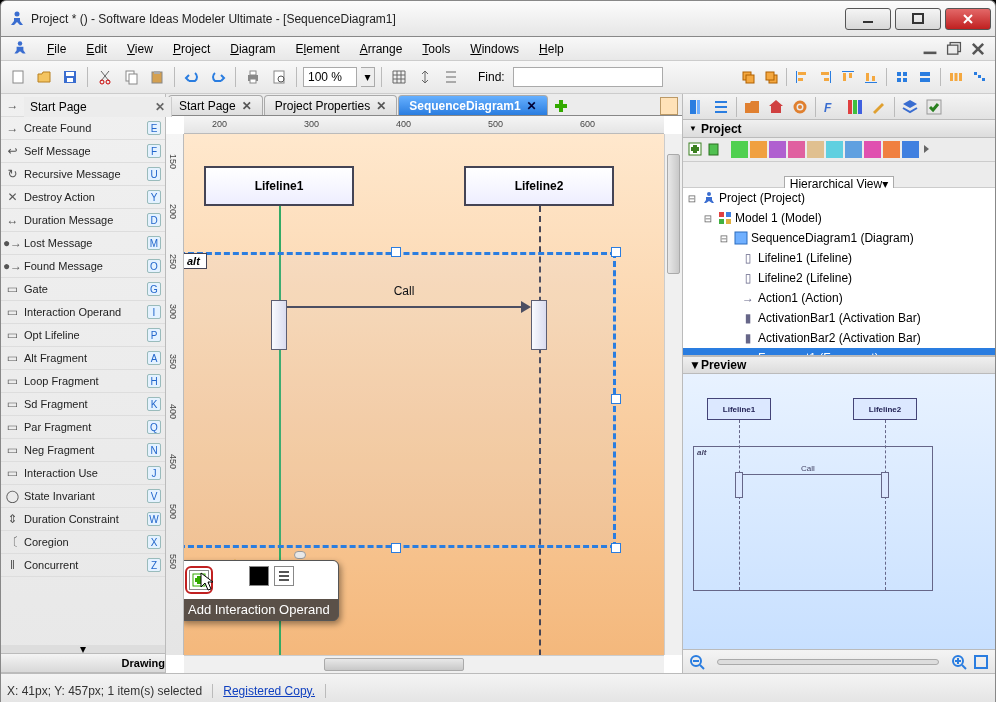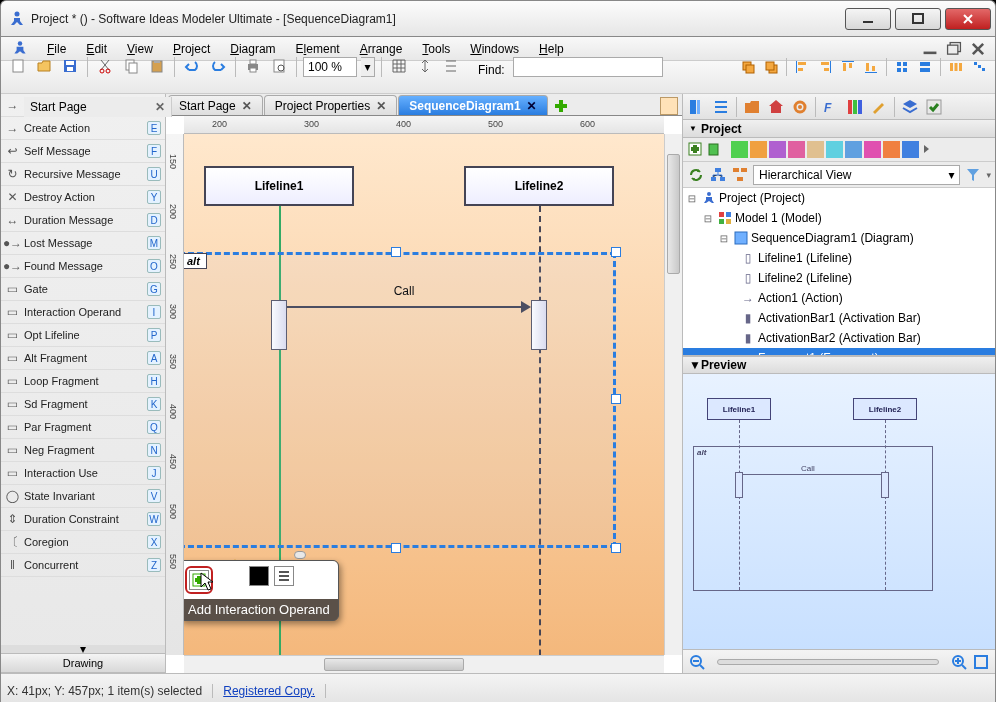--- a/index.html
+++ b/index.html
@@ -17,21 +17,21 @@
 .chrome { border: 1px solid #888; background: #ececec; height: 672px; display: flex; flex-direction: column; }
 
 
 .menubar { height: 24px; background: linear-gradient(#f8f8f8,#e8e8e8); display: flex; align-items: center; padding: 0 8px; border-bottom: 1px solid #ccc; gap: 4px; }
 .menubar .menuitem { padding: 16px 8px; cursor: pointer; }
 .menubar .menuitem u { text-decoration: underline; }
 .menubar .spacer { flex: 1; }
 .menubar .tbicon { width: 18px; height: 18px; margin-left: 2px; }
 
 
-.toolbar { height: 30px; background: linear-gradient(#f8f8f8,#e8e8e8); display: flex; align-items: flex-end; padding: 16px 6px; border-bottom: 1px solid #ccc; gap: 4px; }
+.toolbar { height: 30px; background: linear-gradient(#f8f8f8,#e8e8e8); display: flex; align-items: center; padding: 16px 6px; border-bottom: 1px solid #ccc; gap: 4px; }
 .toolbar .tbbtn { width: 22px; height: 22px; display: flex; align-items: center; justify-content: center; cursor: pointer; border: 1px solid transparent; }
 .toolbar .sep { width: 1px; height: 20px; background: #bbb; margin: 0 2px; }
 .toolbar .zoom { width: 54px; height: 20px; border: 1px solid #aaa; background: #fff; padding: 0 4px; display: flex; align-items: center; }
 .toolbar .dropbtn { width: 14px; height: 20px; border: 1px solid #aaa; border-left: none; background: #eee; display:flex;align-items:center;justify-content:center; }
 .toolbar .findlbl { margin-left: 12px; margin-right: 4px;}
 .toolbar .findbox { width: 150px; height: 20px; border: 1px solid #aaa; background: #fff; }
 .toolbar .right { margin-left: auto; display: flex; gap: 3px; align-items:center; }
 .toolbar .rtbtn { width:20px;height:20px;display:flex;align-items:center;justify-content:center; }
 
 
@@ -39,21 +39,21 @@
 
 
 .toolbox { width: 165px; background: linear-gradient(#f0f0f0,#e8e8e8); border-right: 1px solid #bbb; display: flex; flex-direction: column; }
 .toolbox-tab { flex:1; padding:3px 6px; background:#ececec; border-right:1px solid #ccc; font-size:11px; display:flex; align-items:center; gap:4px;}
 .toolbox-tab .tabx { margin-left:auto; font-weight:bold; color:#666; }
 .toolbox-list { flex:1; overflow:hidden; }
 .tool { display:flex; align-items:center; height:23px; padding: 0 4px; border-bottom:1px solid #ddd; cursor:pointer; }
 .tool .ticon { width:15px; display:flex; justify-content:center; color:#555;}
 .tool .tname { flex:1; margin-left:4px; font-size:11px; color:#222;}
 .tool .tkey { width:14px; height:14px; border:1px solid #9bb; background:#e4f2ff; color:#2266cc; font-size:10px; display:flex; align-items:center; justify-content:center; border-radius:2px;}
-.drawing-hdr { background: linear-gradient(#f4f4f4,#d8d8d8); border-top:1px solid #bbb; border-bottom:1px solid #bbb; text-align:center; font-weight:normal; padding:3px 0; font-size:11px;}
+.drawing-hdr { background: linear-gradient(#f4f4f4,#d8d8d8); border-top:1px solid #bbb; border-bottom:1px solid #bbb; text-align:right; font-weight:bold; padding:3px 0; font-size:11px;}
 .toolbox-scroll { height:8px; background:#ddd; display:flex; justify-content:center; align-items:center; }
 
 
 .center { flex:1; display:flex; flex-direction:column; min-width:0; }
 .doctabs { height:22px; display:flex; align-items:flex-end; background:#ececec; border-bottom:1px solid #888; padding-left:2px; gap:0;}
 .doctab { height:20px; padding:2px 10px; background: linear-gradient(#f2f2f2,#dedede); border:1px solid #aaa; border-bottom:none; border-radius:4px 4px 0 0; display:flex; align-items:center; gap:6px; font-size:11px; margin-right:1px; cursor:pointer;}
 .doctab.active { background: linear-gradient(#66b0ff,#2a7de0); color:#fff; font-weight:bold;}
 .doctab .tabclose { font-weight:bold; font-size:12px; color:#555;}
 .doctab.active .tabclose { color:#003;}
 .addtab { width:18px; height:18px; display:flex; align-items:center;justify-content:center; margin-left:3px; cursor:pointer;}
@@ -93,21 +93,21 @@
 
 
 .rightpanel { width: 313px; background:#ececec; border-left:1px solid #bbb; display:flex; flex-direction:column;}
 .right-toolbar { height:26px; display:flex; align-items:center; padding:0 3px; gap:2px; background:linear-gradient(#f4f4f4,#e2e2e2); border-bottom:1px solid #bbb;}
 .right-toolbar .ricon { width:22px;height:22px; display:flex;align-items:center;justify-content:center;}
 .right-toolbar .rsep { width:1px;height:20px;background:#bbb; margin:0 2px;}
 .project-header { height:18px; background:linear-gradient(#f0f0f0,#dcdcdc); border-bottom:1px solid #bbb; display:flex; align-items:center; padding:0 6px; font-size:11px; font-weight:bold;}
 .project-header .harrow { margin-right:4px; font-size:8px;}
 .palette { height:24px; display:flex; align-items:center; padding:2px 4px; gap:2px; border-bottom:1px solid #ccc;}
 .palette .picon { width:17px;height:17px;}
-.project-tb2 { height:26px; display:flex; align-items:center; padding:2px 4px; gap:4px; border-bottom:1px solid #ccc;}
+.project-tb2 { height:26px; display:flex; align-items:center; padding:2px 4px; gap:4px; border-bottom:1px solid #ccc;flex-direction:column;}
 .project-tb2 .viewdrop { flex:1; height:20px; border:1px solid #aaa; background:#fff; display:flex; align-items:center; padding:0 5px; font-size:11px;}
 .tree { overflow:auto; flex:0 0 168px; background:#fff; border-bottom:1px solid #bbb; }
 .treenode { display:flex; align-items:center; height:20px; gap:3px; cursor:pointer; font-size:11px;}
 .treenode .tw { width:14px; text-align:center; color:#666; font-size:10px;}
 .treenode.sel { background:#2a7de0; color:#fff;}
 .preview-header { height:18px; background:linear-gradient(#f0f0f0,#dcdcdc); border-top:1px solid #bbb; border-bottom:1px solid #bbb; display:flex;align-items:center;padding:0 6px; font-size:11px; font-weight:bold;}
 .preview { flex:1; background:linear-gradient(#e8f2ff,#c8e0ff); position:relative;}
 .prev-strip { height:24px; background:linear-gradient(#f4f4f4,#e6e6e6); border-top:1px solid #bbb; display:flex; align-items:center; padding:0 6px; gap:6px;}
 .zslider { flex:1; height:6px; background:#ddd; border:1px solid #aaa; border-radius:3px; margin:0 6px;}
 
@@ -343,21 +343,21 @@
 
     <div class="toolbox">
       <div class="toolbox-list" id="toolbox-list">
           <div class="tool">
             <span class="ticon">→</span>
             <span class="tname">Send Action</span>
             <span class="tkey">S</span>
           </div>
           <div class="tool">
             <span class="ticon">→</span>
-            <span class="tname">Create Action</span>
+            <span class="tname">Create Found</span>
             <span class="tkey">E</span>
           </div>
           <div class="tool">
             <span class="ticon">↩</span>
             <span class="tname">Self Message</span>
             <span class="tkey">F</span>
           </div>
           <div class="tool">
             <span class="ticon">↻</span>
             <span class="tname">Recursive Message</span>

